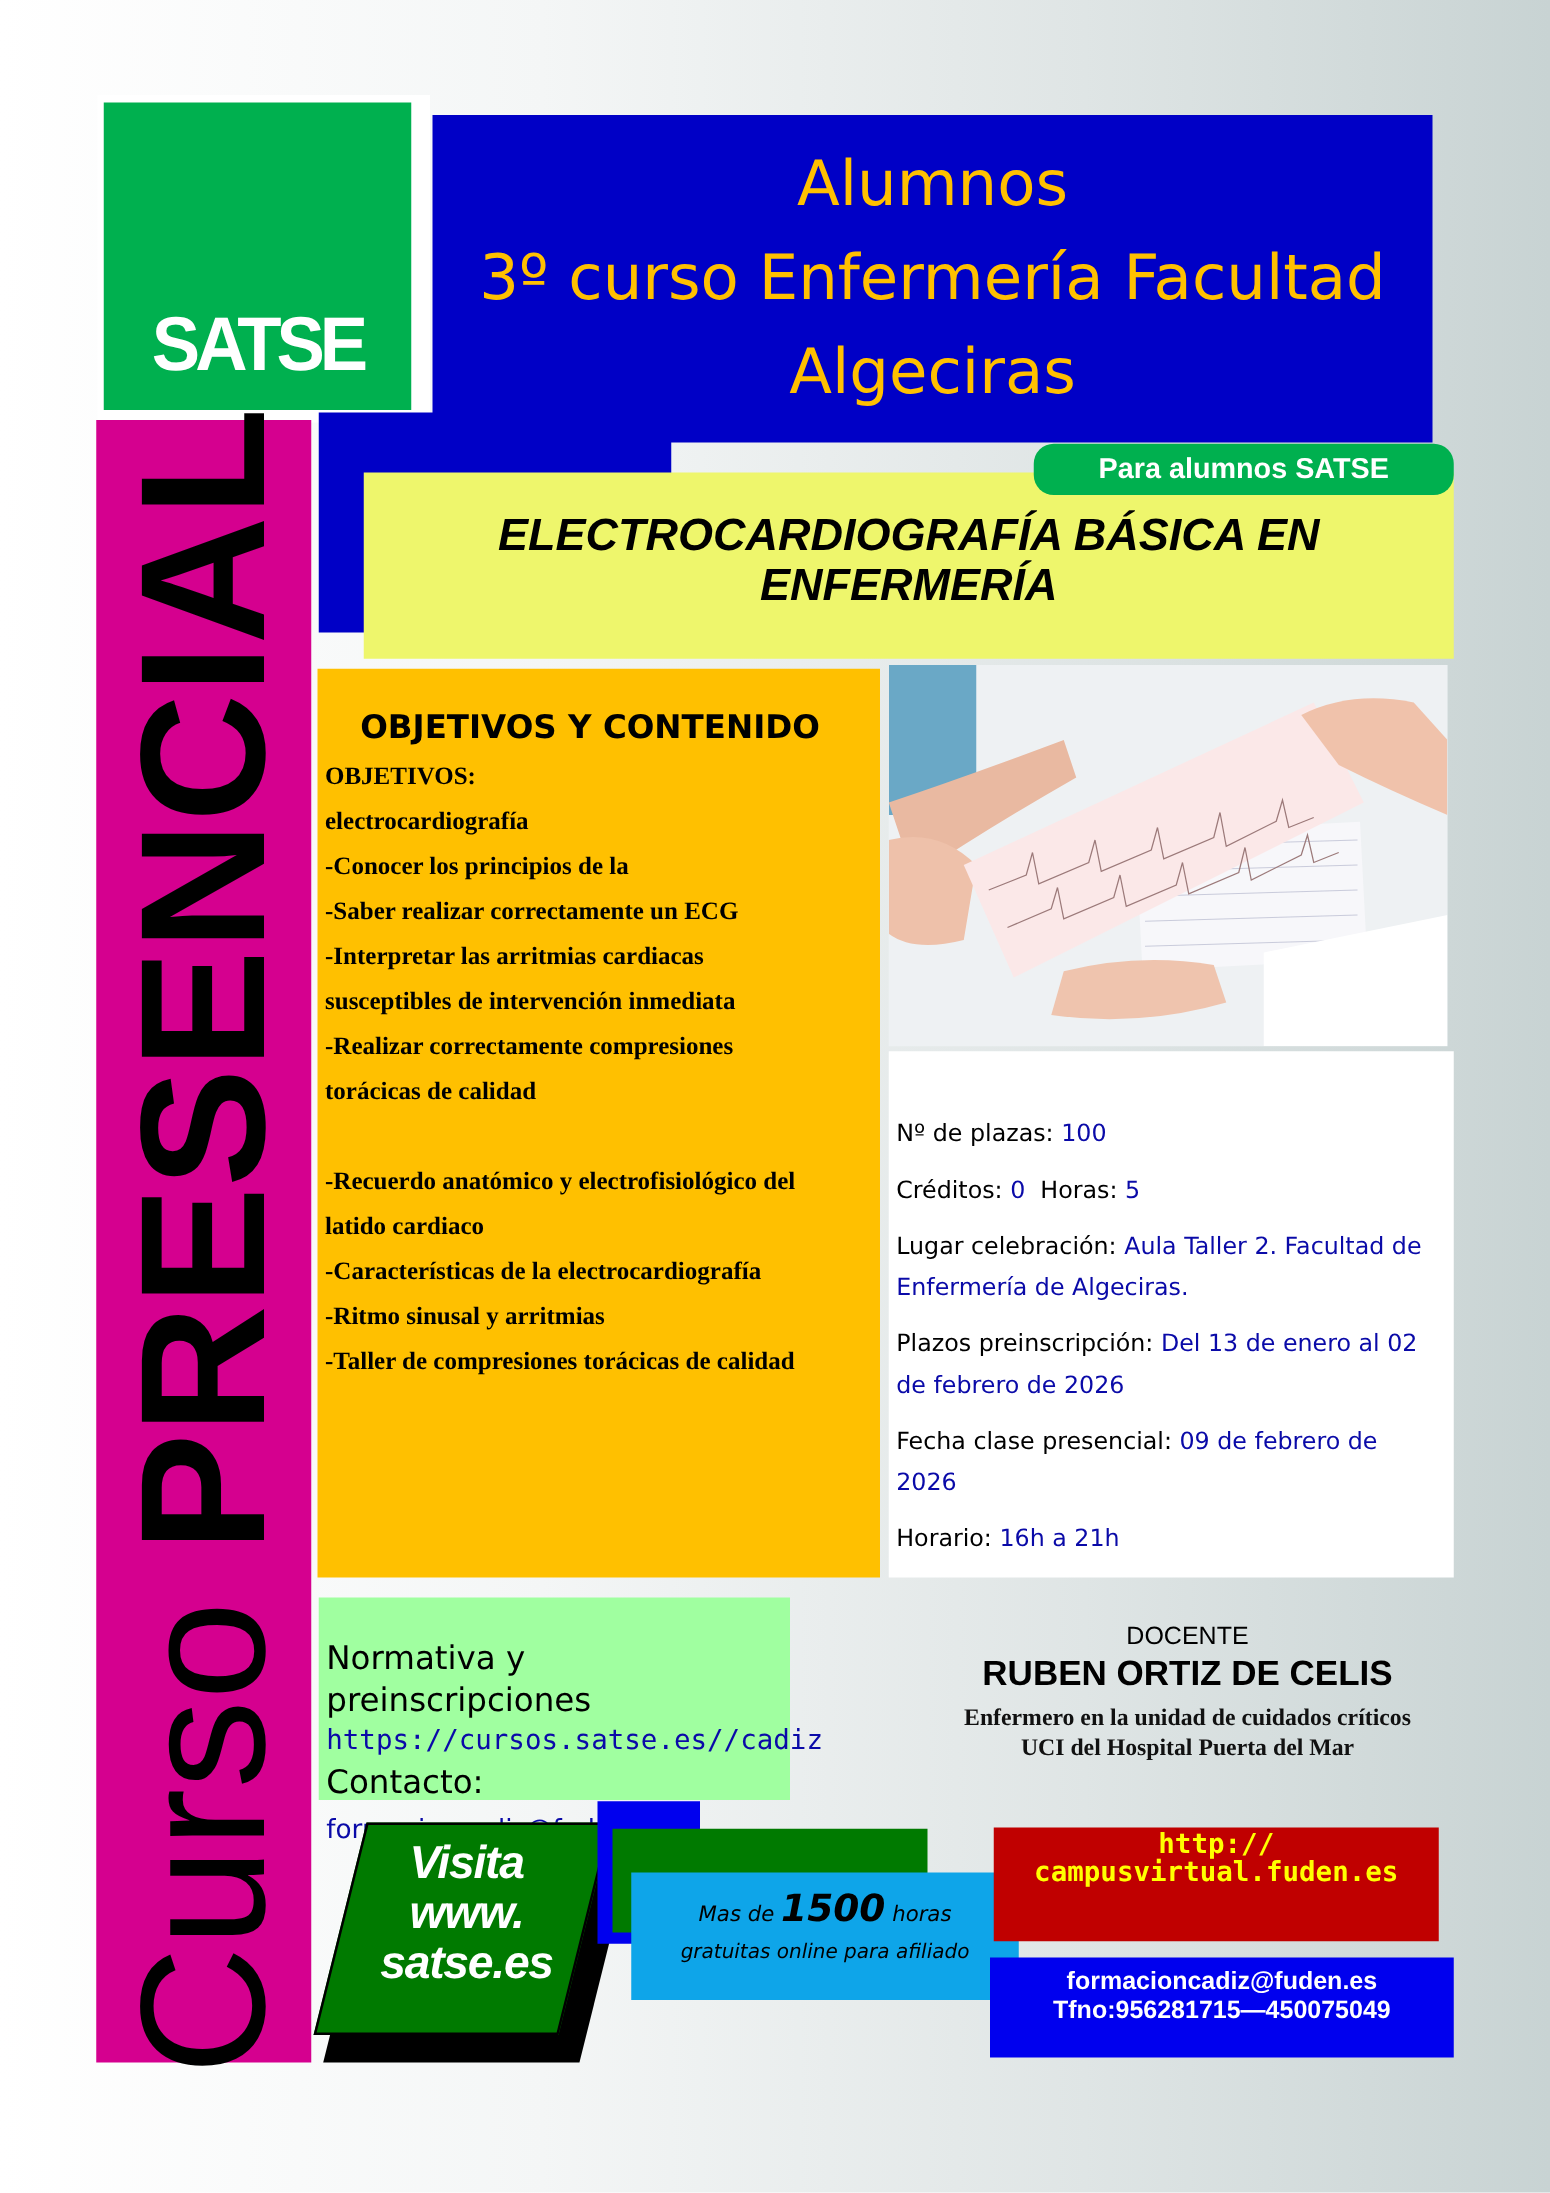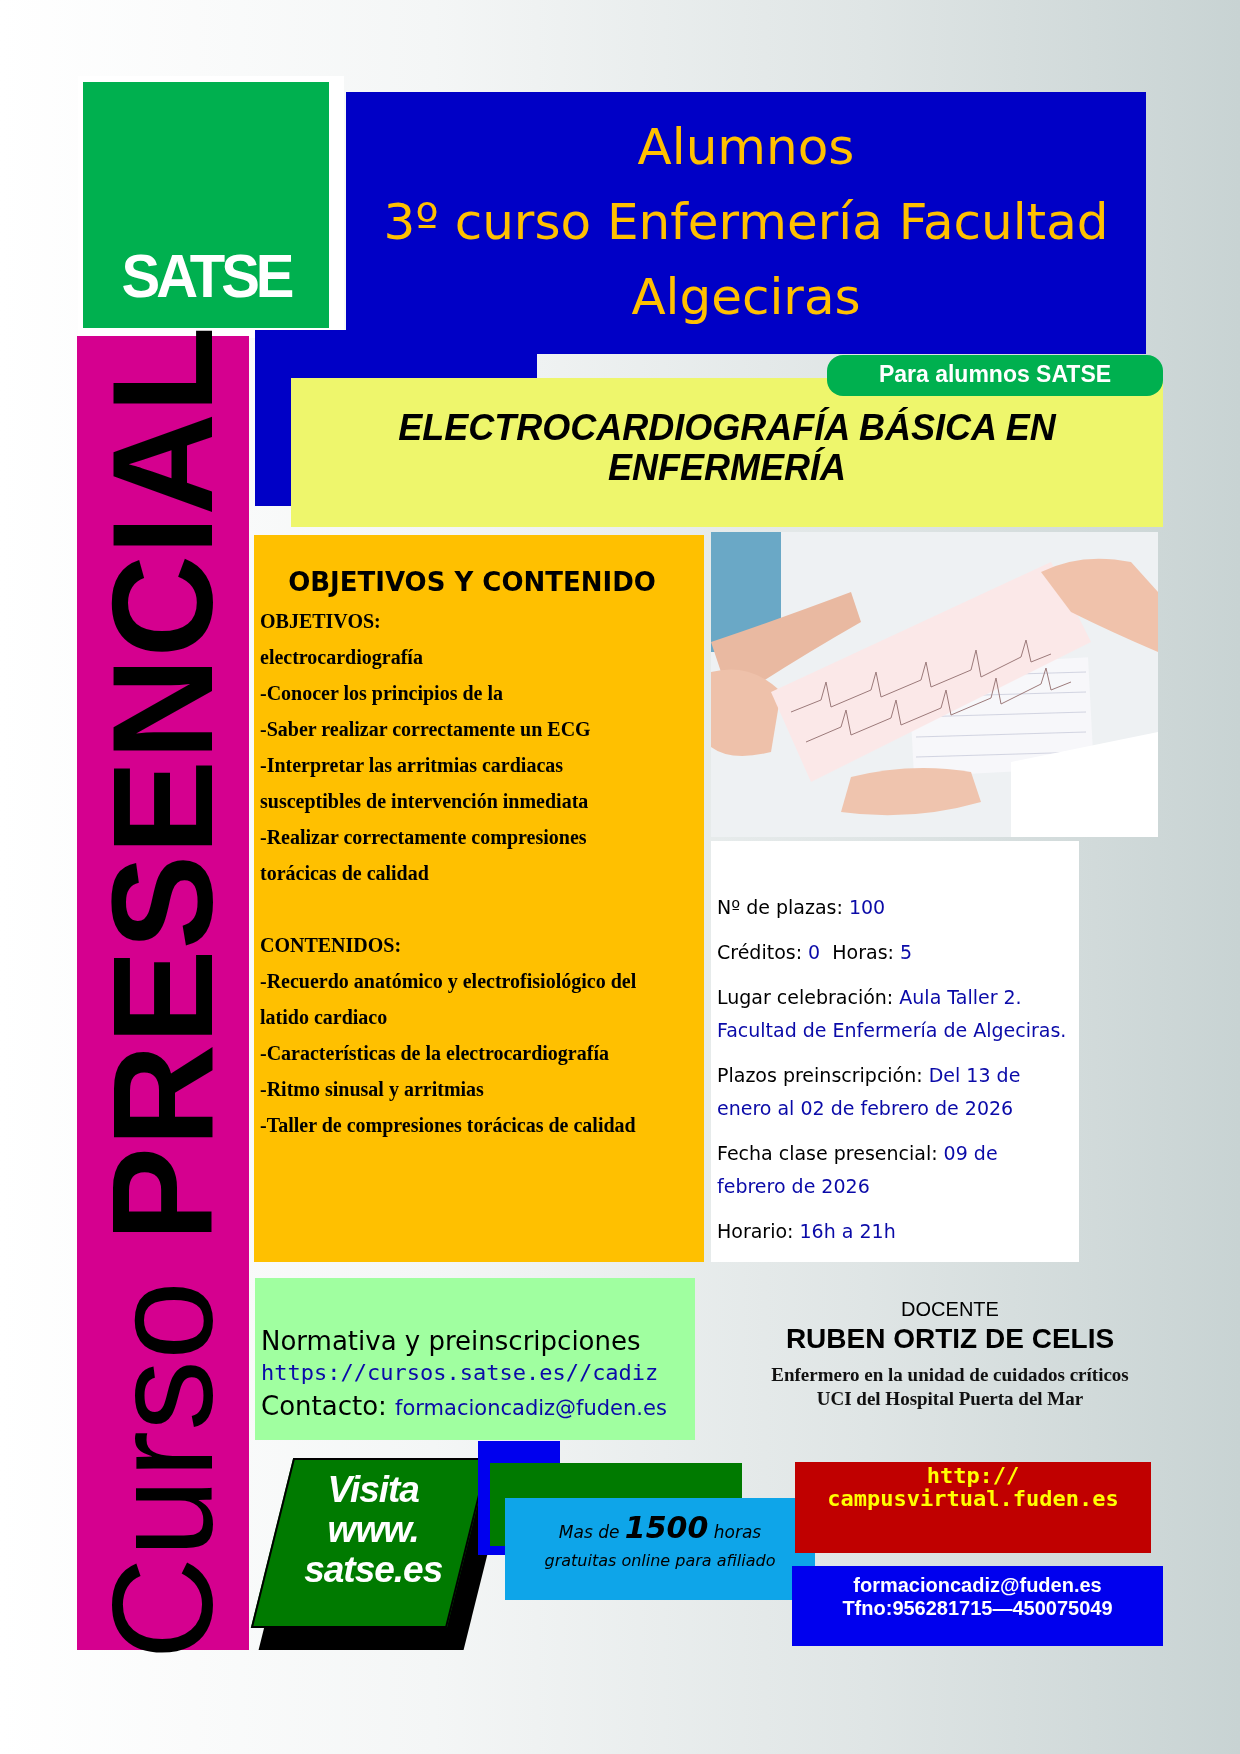--- a/index.html
+++ b/index.html
@@ -59,26 +59,26 @@
     font-size: 26px; margin-bottom: 6px; color: #000;
   }
   .obj-sub { font-family: "Liberation Serif", serif; font-weight: 700; font-size: 20px; line-height: 36px; color: #000; }
   .obj-line { font-family: "Liberation Serif", serif; font-weight: 700; font-size: 20px; line-height: 36px; color: #000; }
   .obj-gap { height: 36px; }
 
   
   #photo { left: 711px; top: 532px; width: 447px; height: 305px; background: #eef1f3; overflow: hidden; }
 
   
-  #info { left: 711px; top: 841px; width: 368px; height: 421px; background: #ffffff; padding: 50px 8px 0 6px; }
+  #info { left: 711px; top: 841px; width: 452px; height: 421px; background: #ffffff; padding: 50px 8px 0 6px; }
   .info-row { font-family: "DejaVu Sans", sans-serif; font-size: 19px; line-height: 33px; margin-bottom: 12px; color: #000; }
   .info-row .v { color: #0a0aa8; }
 
   
-  #contact { left: 255px; top: 1278px; width: 440px; height: 162px; background: #a0ffa0; padding: 46px 0 0 6px; }
+  #contact { left: 255px; top: 1278px; width: 377px; height: 162px; background: #a0ffa0; padding: 32px 0 0 6px; }
   #contact-h { font-family: "DejaVu Sans", sans-serif; font-size: 26px; line-height: 34px; color: #000; }
   #contact-url { font-family: "DejaVu Sans Mono", monospace; font-size: 22px; line-height: 30px; color: #0a0aa8; }
   #contact-line { font-family: "DejaVu Sans", sans-serif; font-size: 26px; line-height: 36px; color: #000; }
   #contact-line .v { color: #0a0aa8; font-size: 21px; }
 
   
   #docente { left: 740px; top: 1298px; width: 420px; text-align: center; }
   #doc-label { font-family: "Liberation Sans", sans-serif; font-size: 20px; color: #000; }
   #doc-name { font-family: "Liberation Sans", sans-serif; font-weight: 700; font-size: 28px; margin-top: 2px; color: #000; }
   #doc-desc { font-family: "Liberation Serif", serif; font-weight: 700; font-size: 19px; line-height: 24px; margin-top: 8px; color: #111; }
@@ -145,21 +145,20 @@
   <div id="obj-heading">OBJETIVOS Y CONTENIDO</div>
   <div class="obj-sub">OBJETIVOS:</div>
   <div class="obj-line">electrocardiografía</div>
   <div class="obj-line">-Conocer los principios de la</div>
   <div class="obj-line">-Saber realizar correctamente un ECG</div>
   <div class="obj-line">-Interpretar las arritmias cardiacas</div>
   <div class="obj-line">susceptibles de intervención inmediata</div>
   <div class="obj-line">-Realizar correctamente compresiones</div>
   <div class="obj-line">torácicas de calidad</div>
   <div class="obj-gap"></div>
-  <div class="obj-sub">CONTENIDOS:</div>
   <div class="obj-line">-Recuerdo anatómico y electrofisiológico del</div>
   <div class="obj-line">latido cardiaco</div>
   <div class="obj-line">-Características de la electrocardiografía</div>
   <div class="obj-line">-Ritmo sinusal y arritmias</div>
   <div class="obj-line">-Taller de compresiones torácicas de calidad</div>
 </div>
 
 <div class="abs" id="photo">
   <svg width="447" height="305" viewBox="0 0 447 305">
     <rect width="447" height="305" fill="#eef1f3"></rect>

